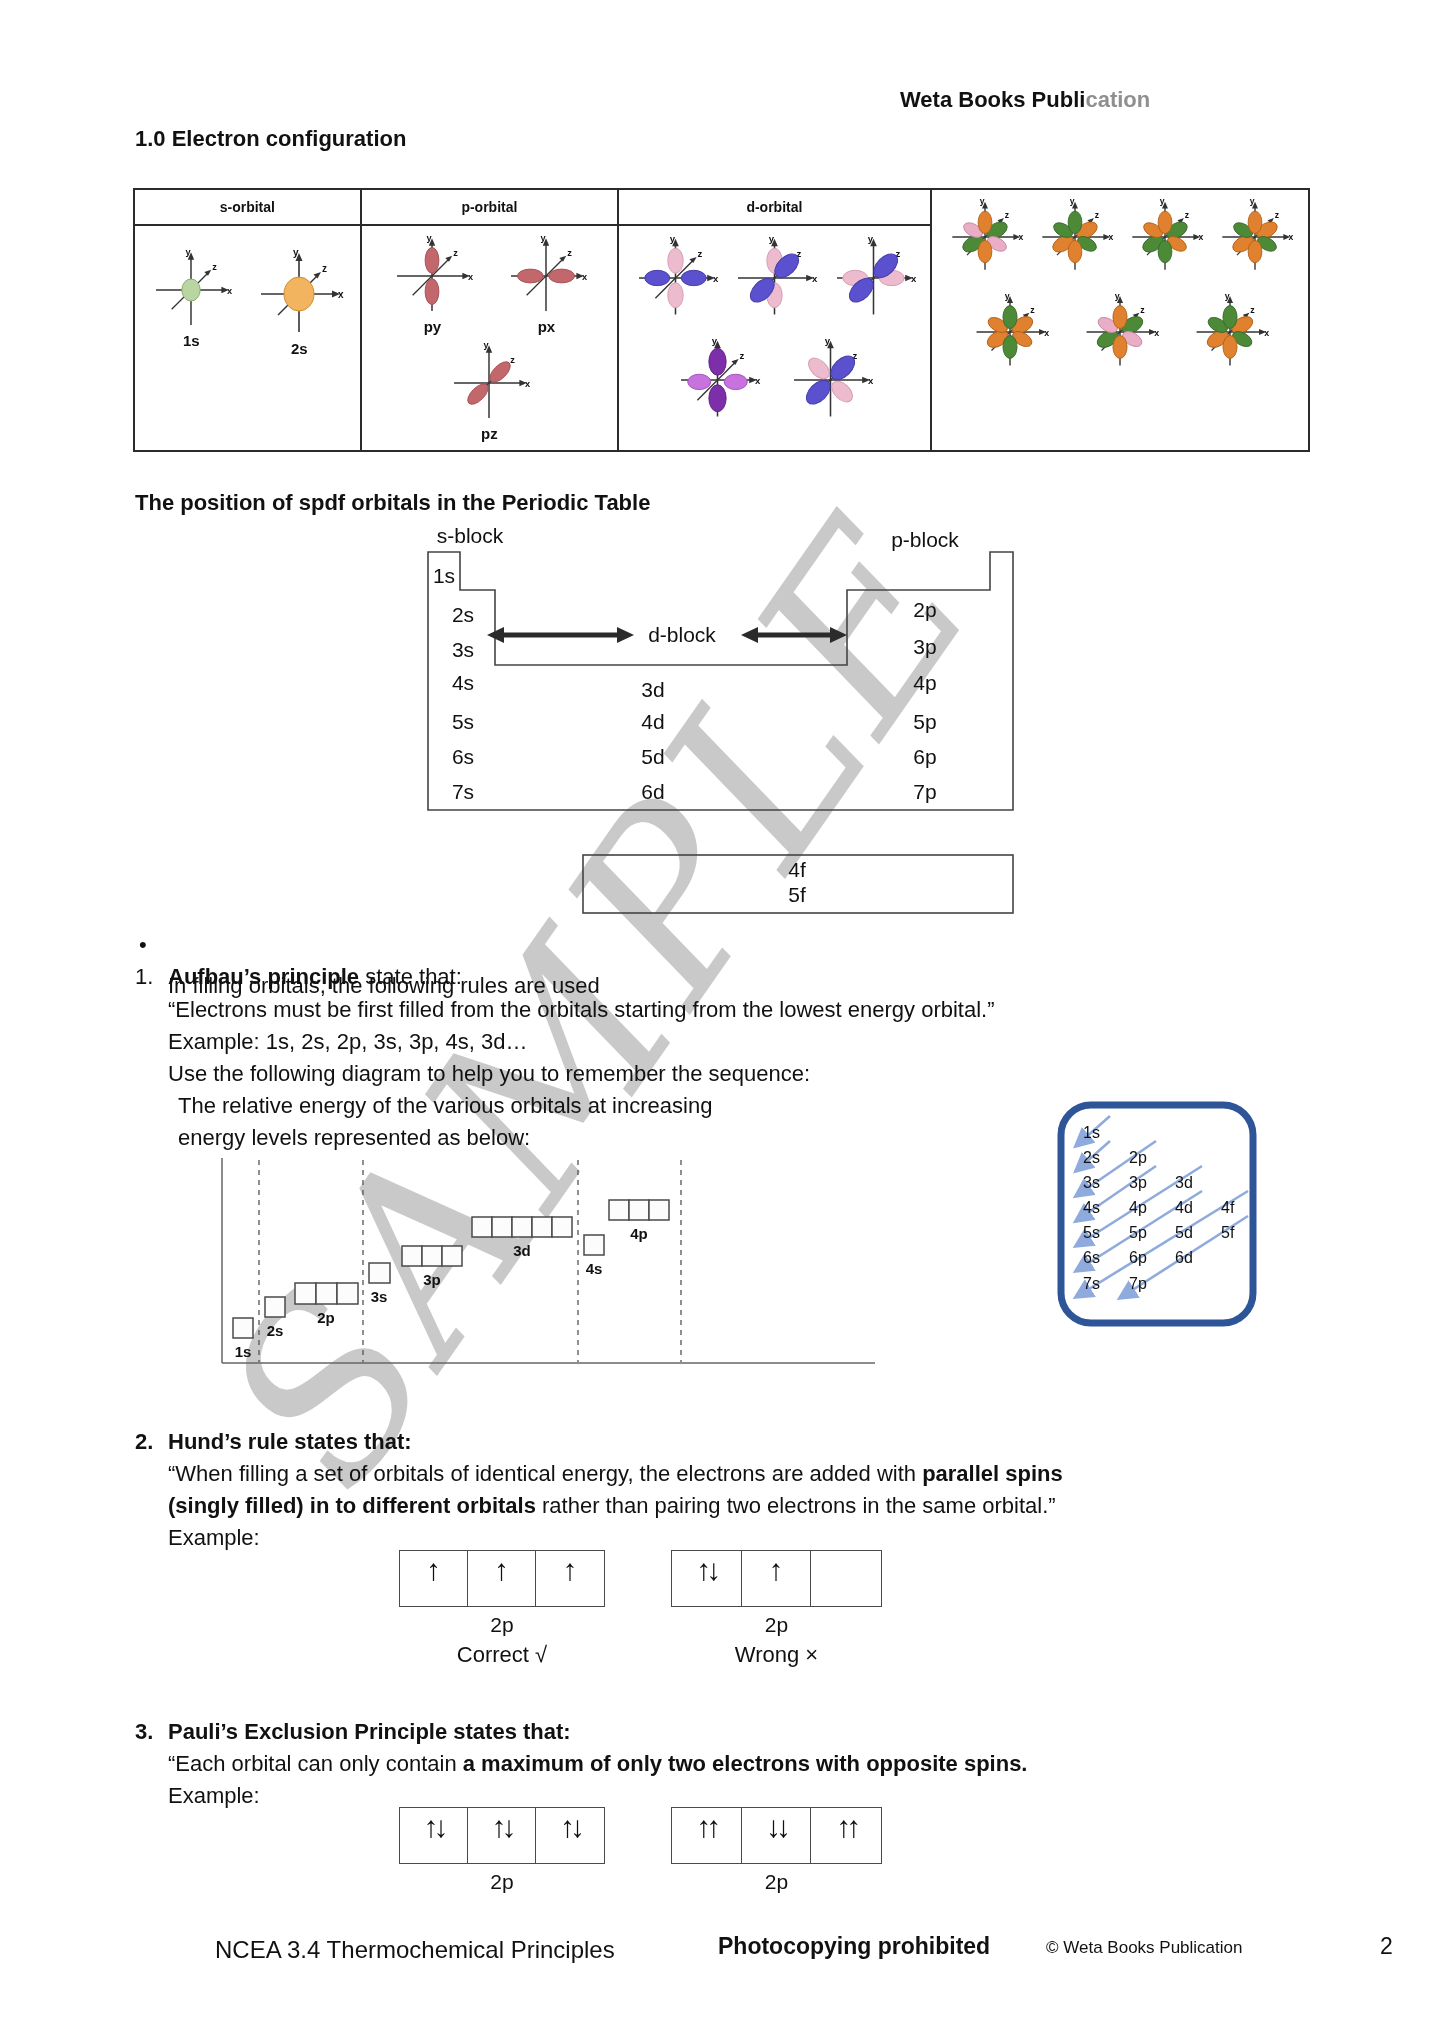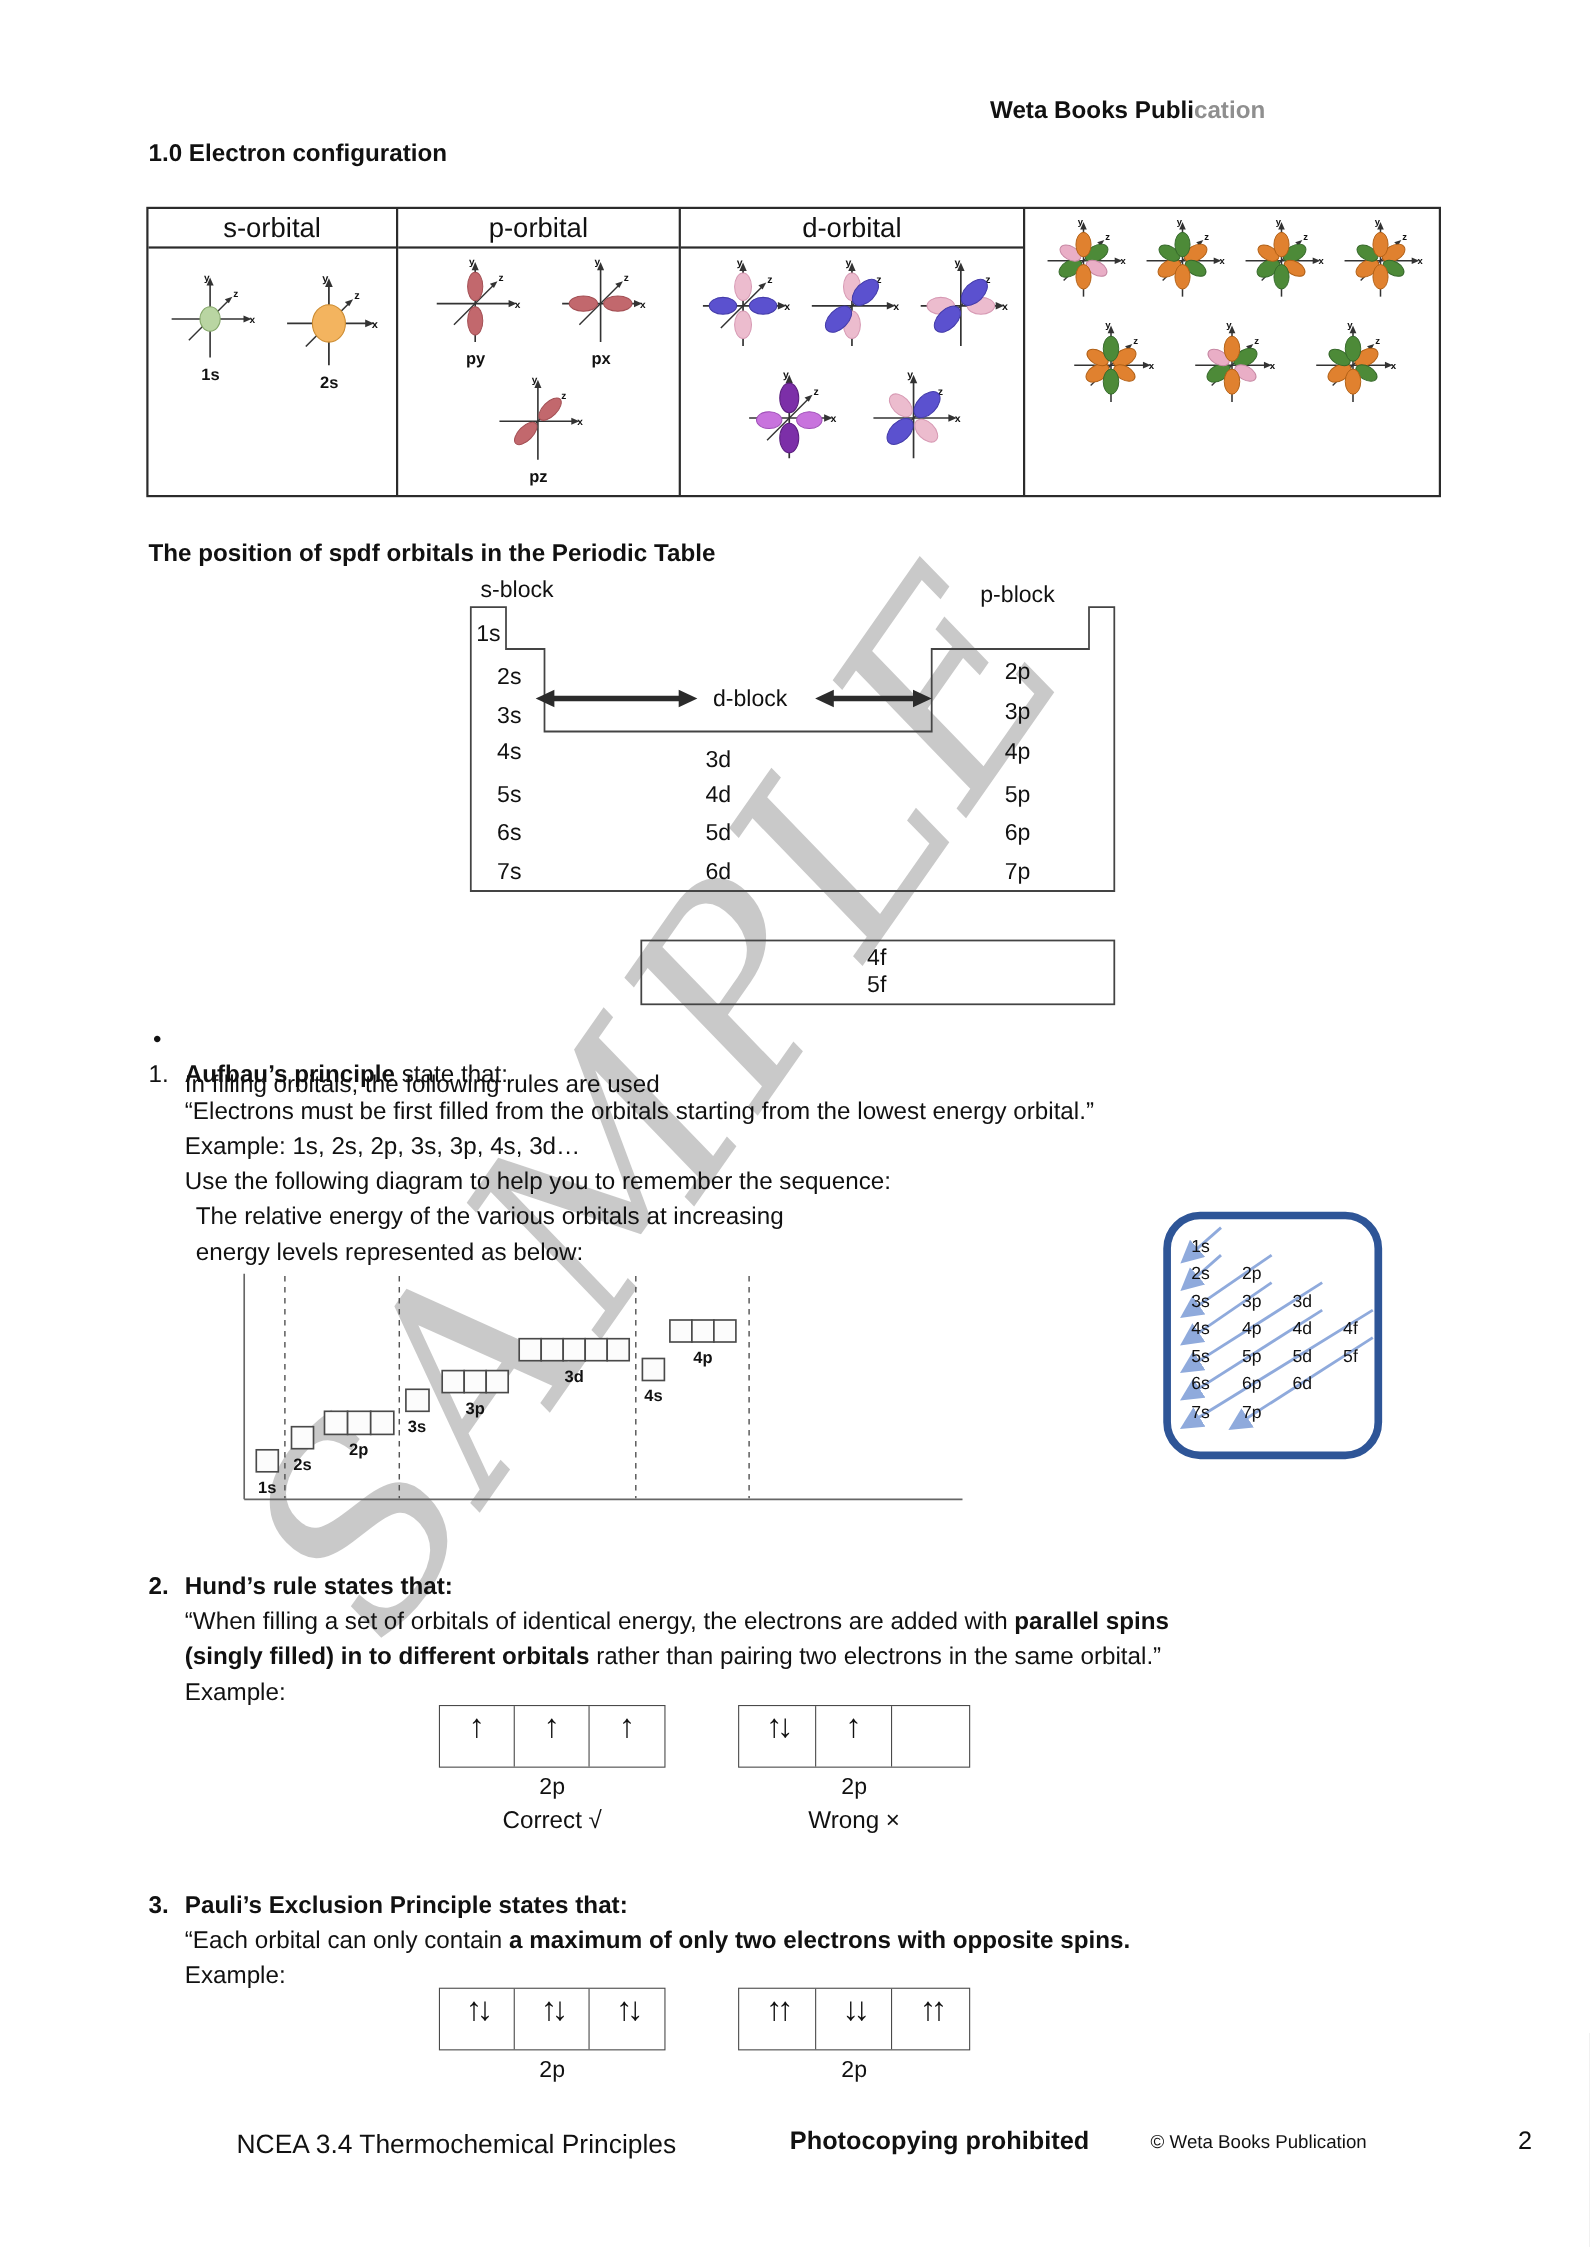--- a/index.html
+++ b/index.html
@@ -13,21 +13,21 @@
              display:flex;align-items:center;justify-content:center;pointer-events:none;
              transform:rotate(-55deg);font:italic 235px "DejaVu Serif",serif;
              color:rgba(148,148,148,.5);letter-spacing:8px}
   #content{position:absolute;inset:0;z-index:1}
   
   #orbtable{position:absolute;left:133px;top:188px;width:1177px;height:264px;
             border:2px solid #2b2b2b;display:flex;box-sizing:border-box}
   .ocol{box-sizing:border-box;border-right:2px solid #2b2b2b;display:flex;flex-direction:column}
   .ocol:last-child{border-right:none}
   .ohead{height:34px;border-bottom:2px solid #2b2b2b;display:flex;align-items:center;
-         justify-content:center;font-weight:normal;font-size:25px}
+         justify-content:center;font-weight:bold;font-size:14px}
   .obody{flex:1;padding-top:4px}
   .frow{display:flex;justify-content:center;align-items:flex-start}
   .fig{display:flex;flex-direction:column;align-items:center}
   .flabel{font-size:15px;font-weight:bold;margin-top:-4px}
   .axl{font:bold 10px "Liberation Sans",sans-serif;fill:#111}
   .lb-green{fill:#b9d5a2;stroke:#85a86a}
   .lb-sorange{fill:#f3b45f;stroke:#cd8c31}
   .lb-rose{fill:#c2686d;stroke:#a34f54}
   .lb-pink{fill:#ecbcce;stroke:#d79ab4}
   .lb-blue{fill:#5b51cf;stroke:#443ca9}

